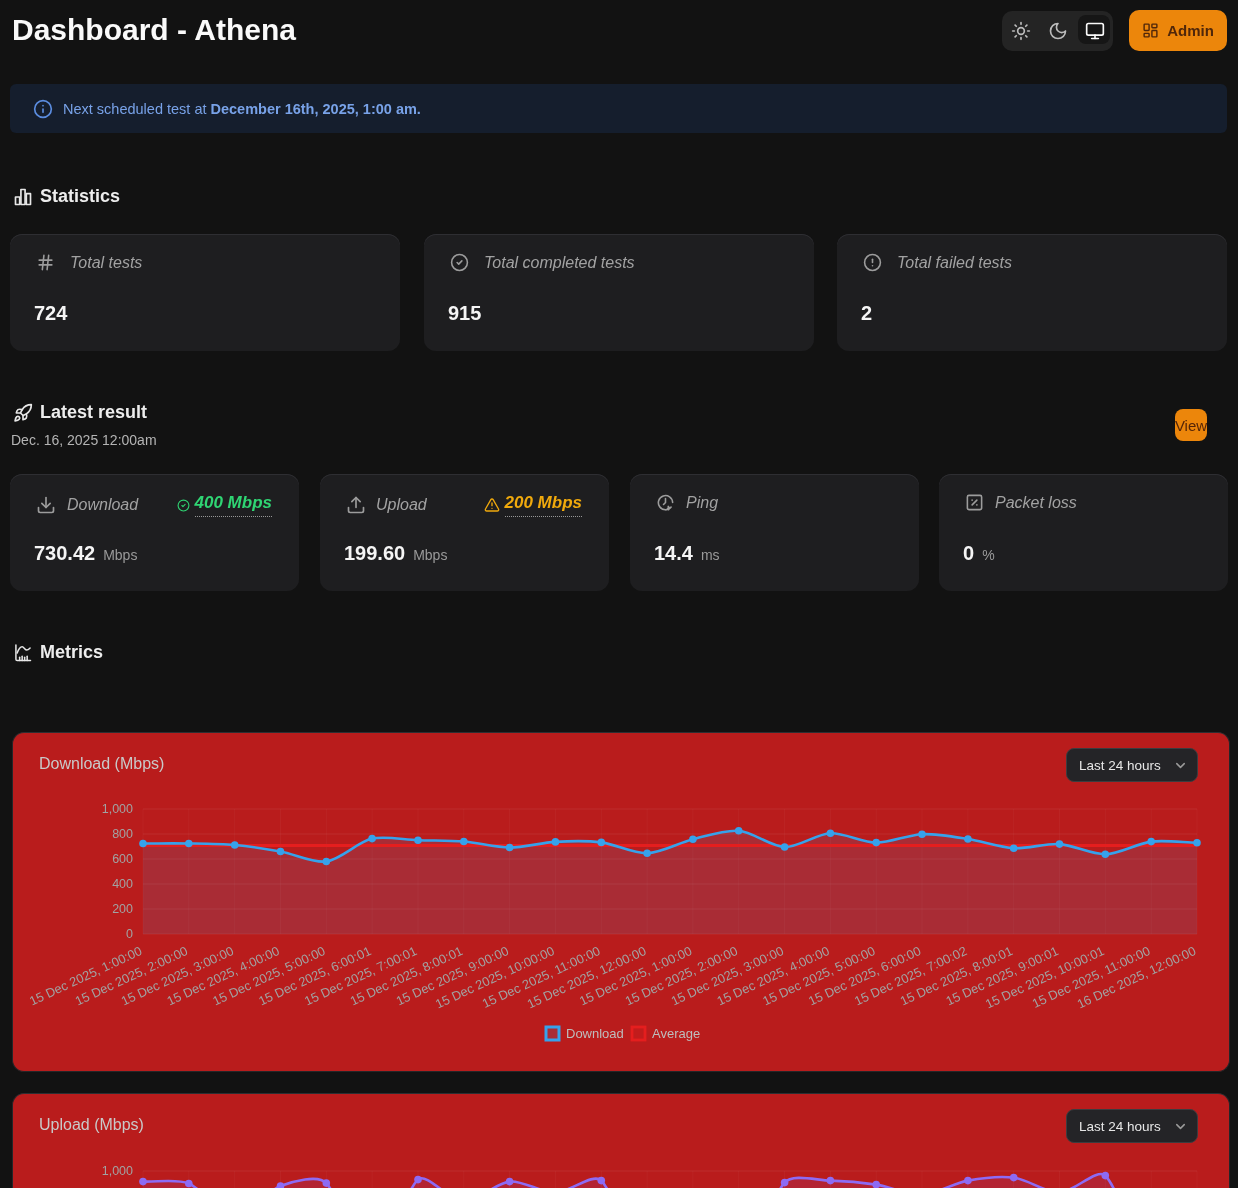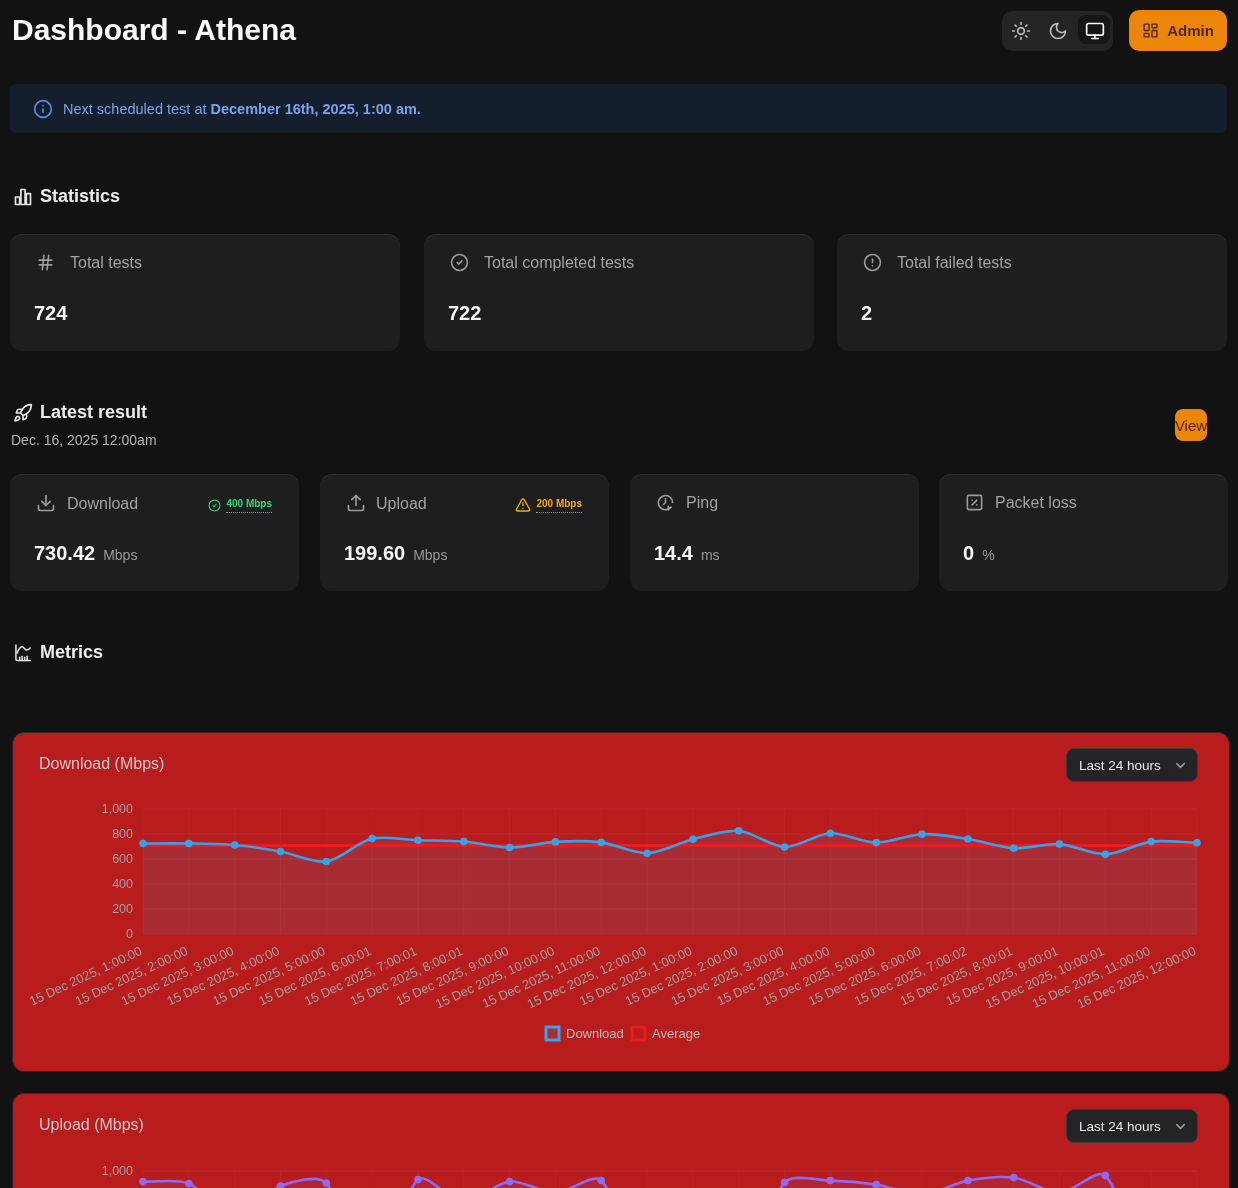--- a/index.html
+++ b/index.html
@@ -17,25 +17,25 @@
   border-radius:10px; display:flex; align-items:center; justify-content:center; gap:8px;
   color:#50270a; font-size:15px; font-weight:600; }
 .banner { position:absolute; left:10px; top:84px; width:1217px; height:49px; background:#151e2d;
   border-radius:6px; display:flex; align-items:center; color:#78a2e8; font-size:14.5px; }
 .banner .ic { margin-left:23px; margin-right:10px; display:flex; }
 .h2 { position:absolute; display:flex; align-items:center; gap:7px; color:#ededed;
   font-size:18px; font-weight:700; }
 .card { position:absolute; background:#1e1e20; border-radius:12px; height:117px; box-shadow: inset 0 1px 0 #2e2e32; }
 .card .cardhead { position:absolute; top:19px; left:26px; right:0; padding:0; }
 .card .cardval { position:absolute; top:68px; left:24px; padding:0; }
-.cardhead { display:flex; align-items:flex-end; gap:15px; color:#a2a2a2; font-size:16px; }
+.cardhead { display:flex; align-items:center; gap:15px; color:#a2a2a2; font-size:16px;font-style:italic; }
 .cardhead svg { flex:0 0 auto; }
 .cardval { color:#f5f5f5; font-size:20px; font-weight:700; }
 .cardval .unit { font-size:14px; font-weight:400; color:#9a9a9a; margin-left:8px; }
-.badge { display:flex; align-items:center; gap:5px; font-size:10px; font-weight:700; margin-left:auto; margin-right:27px; }
+.badge { display:flex; align-items:center; gap:5px; font-size:17px; font-weight:700; margin-left:auto; margin-right:27px; }
 .badge .bt { border-bottom:1.5px dotted #979797; padding-bottom:3px; }
 .bgreen { color:#2fd573; }
 .bamber { color:#f0a90c; }
 .btn-view { position:absolute; left:1175px; top:409px; width:32px; height:32px; background:#ec860b;
   border-radius:8px; color:#552508; font-size:15px; font-weight:400; display:flex; align-items:center; justify-content:center; }
 .date { position:absolute; left:11px; top:432px; color:#b4b4b4; font-size:14px; }
 .panel { position:absolute; left:12px; width:1218px; height:340px; background:#b91c1c;
   border:1px solid #252528; border-top-color:#2e2e32; border-radius:12px;margin-top:44px; }
 .ptitle { position:absolute; left:26px; top:22px; color:#c9c9c9; font-size:16px; }
 .pselect { position:absolute; right:31px; top:15px; width:132px; height:34px; background:#242427;
@@ -120,21 +120,21 @@
     <div class="cardval">724</div>
   </div>
   <div class="card" style="left:424px; top:234px; width:390px;">
     <div class="cardhead">
       <svg width="19" height="19" viewBox="0 0 24 24" fill="none" stroke="#9c9c9c" stroke-width="2" stroke-linecap="round" stroke-linejoin="round">
           <circle cx="12" cy="12" r="10"></circle>
           <path d="m9 12 2 2 4-4"></path>
         </svg>
       <span>Total completed tests</span>
     </div>
-    <div class="cardval">722</div>
+    <div class="cardval">915</div>
   </div>
   <div class="card" style="left:837px; top:234px; width:390px;">
     <div class="cardhead">
       <svg width="19" height="19" viewBox="0 0 24 24" fill="none" stroke="#9c9c9c" stroke-width="2" stroke-linecap="round" stroke-linejoin="round">
           <circle cx="12" cy="12" r="10"></circle>
           <line x1="12" x2="12" y1="8" y2="12"></line>
           <line x1="12" x2="12.01" y1="16" y2="16"></line>
         </svg>
       <span>Total failed tests</span>
     </div>

